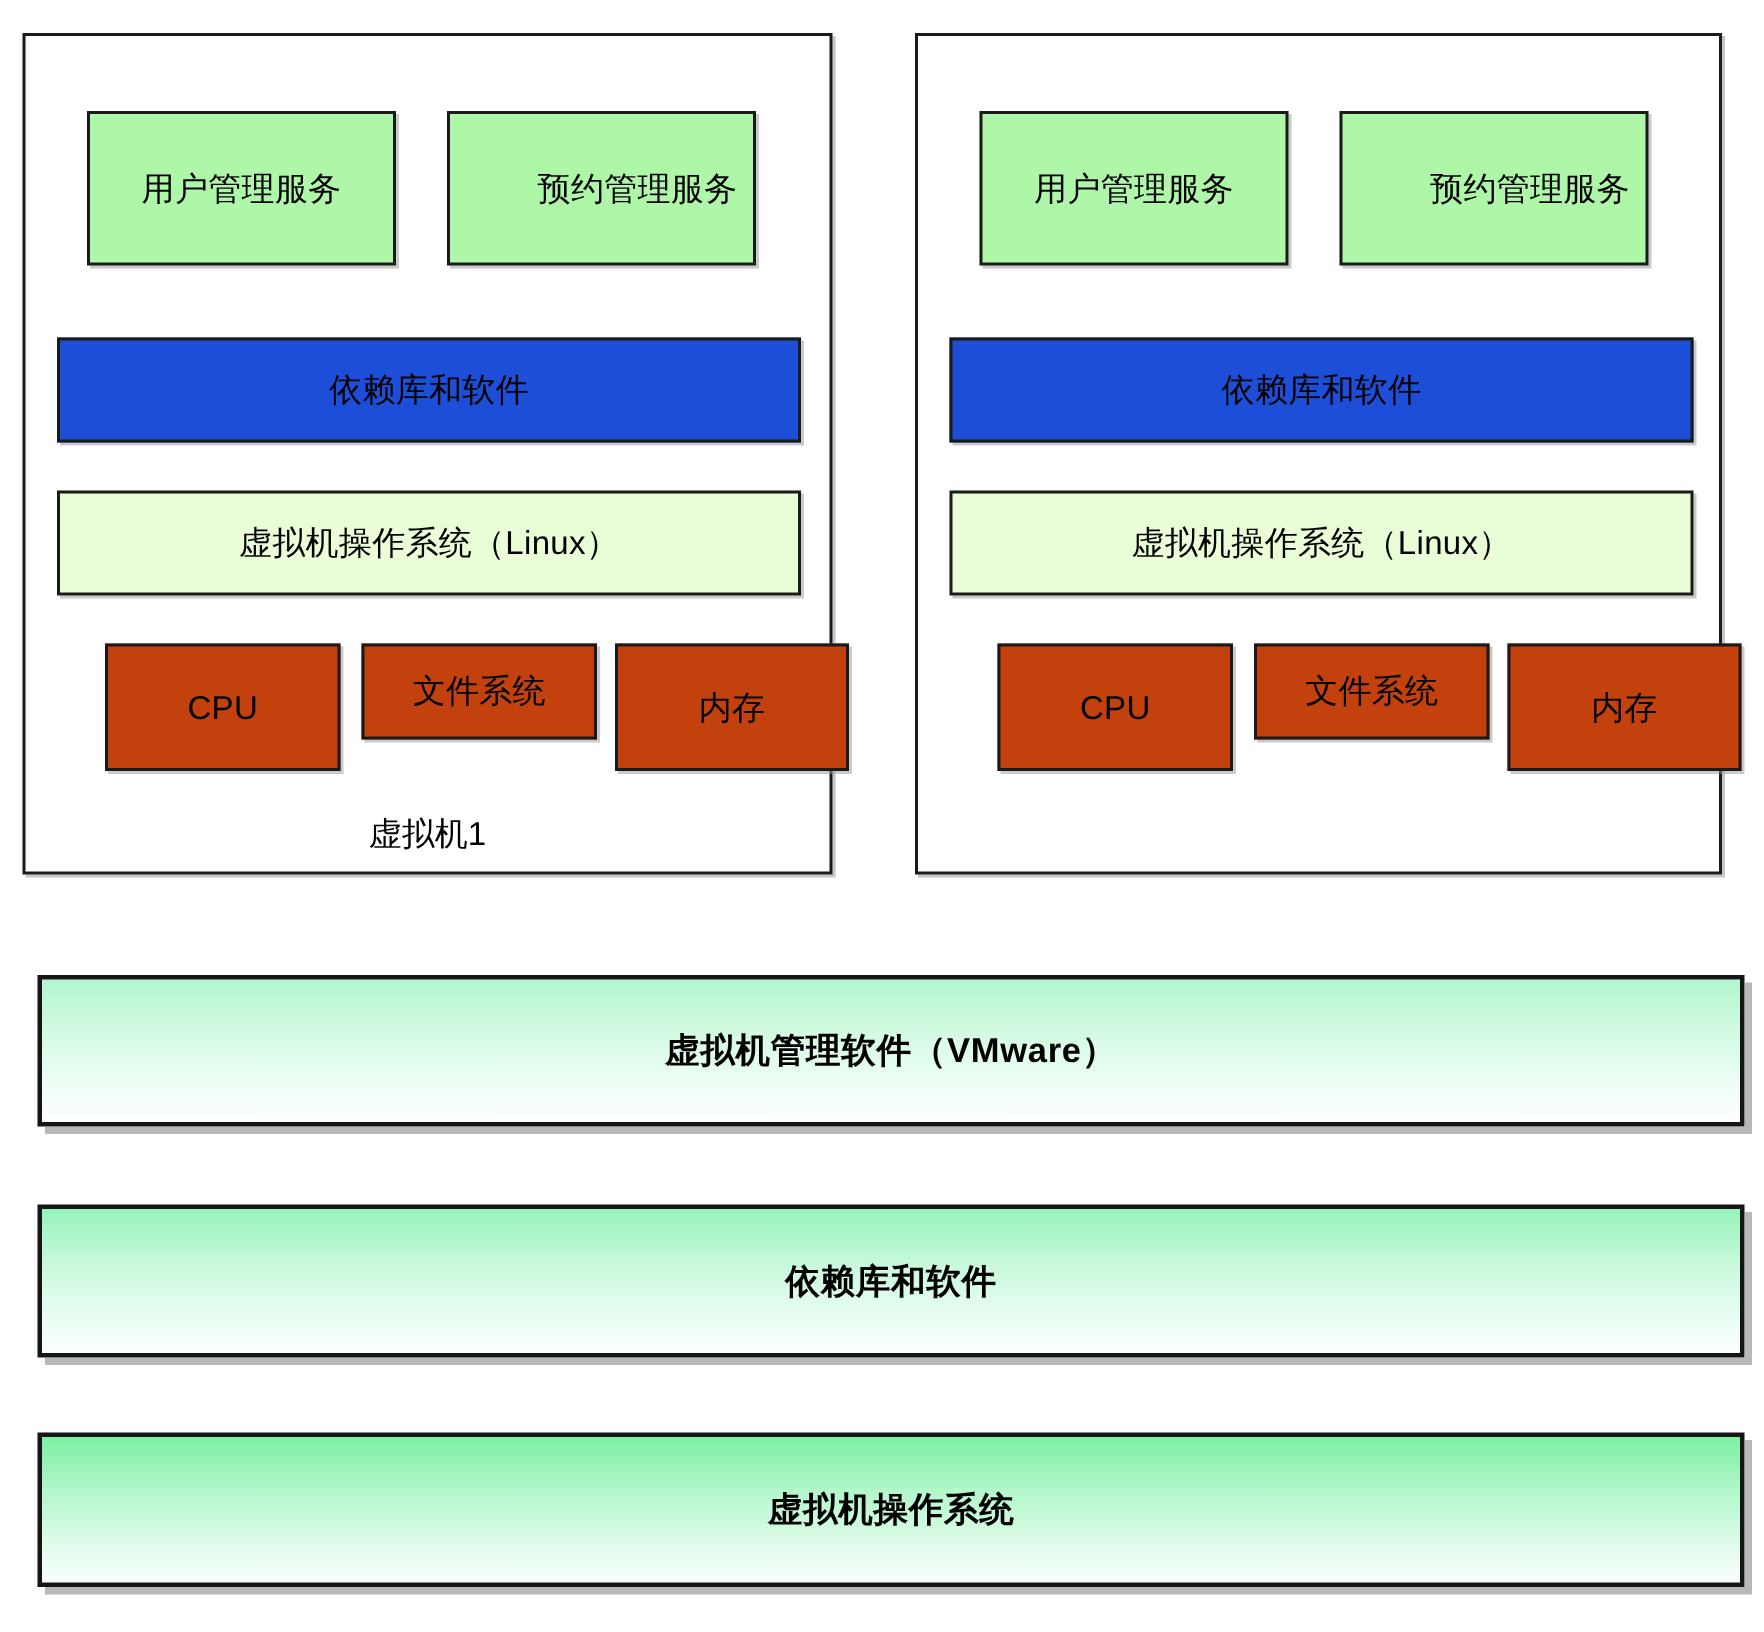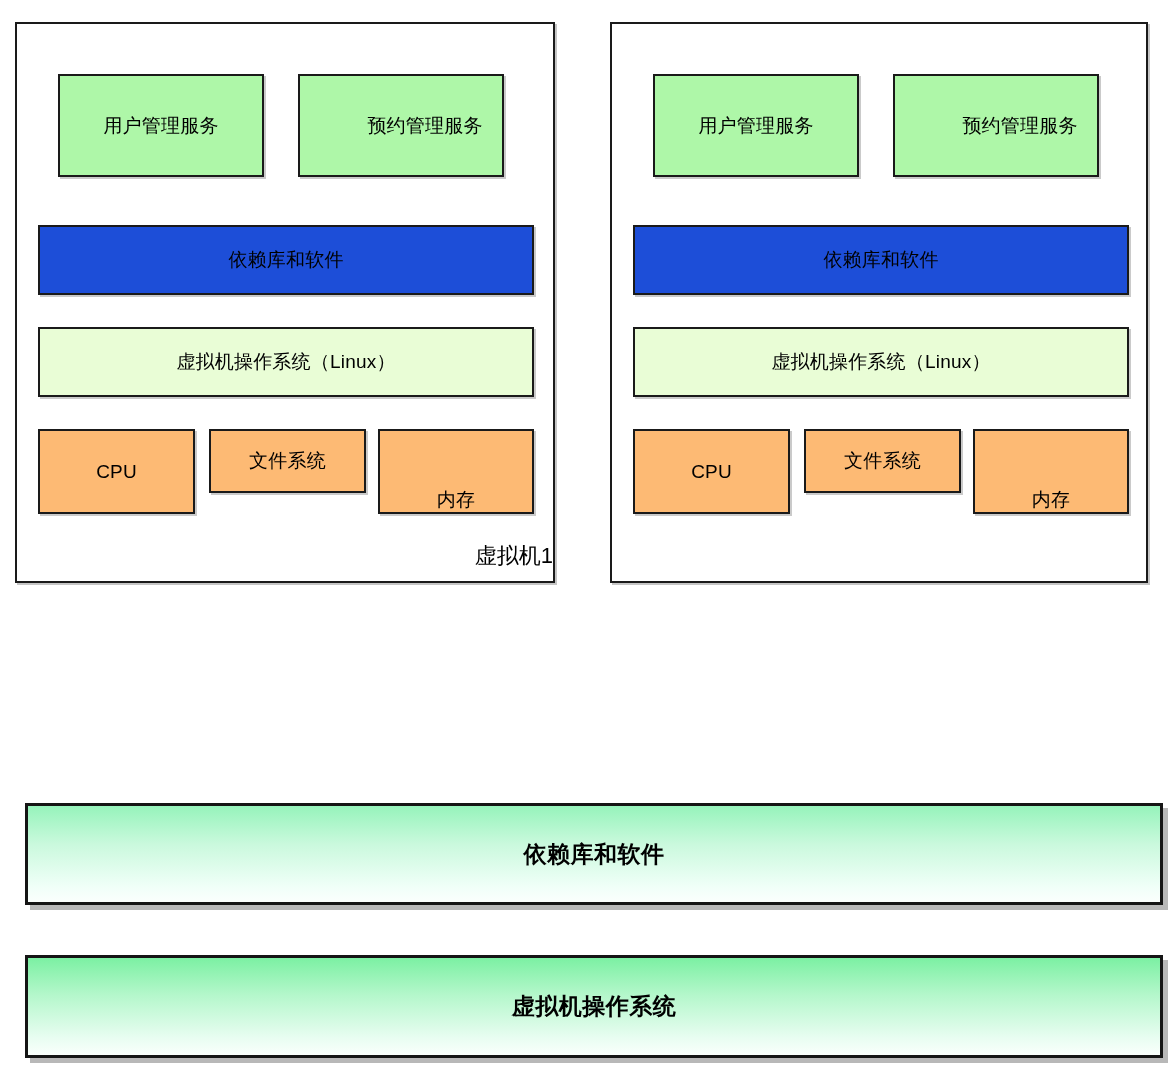--- a/index.html
+++ b/index.html
@@ -35,47 +35,47 @@
     position: absolute;
     box-sizing: border-box;
     border: 2px solid #1a1a1a;
     display: flex;
     align-items: center;
     justify-content: center;
     text-align: center;
     box-shadow: 2px 2px 0 rgba(150,150,150,0.5);
   }
   .blk-label {
-    font-size: 19px;
+    font-size: 22px;
     line-height: 1.25;
     letter-spacing: 0.2px;
     color: #000;
     white-space: nowrap;
   }
 
   .svc   { background: #aef7a8; }
   .lib   { background: #1d4ed8; font-family: Liberation Serif, serif; }
   .os    { background: #e9fdd6; }
-  .hw    { background: #fdba74; }
+  .hw    { background: #c2410c; margin-left: 32px; }
 
   
   .p-svc-left  { left: 41px;  top: 50px;  width: 206px; height: 103px; }
   .p-svc-right { left: 281px; top: 50px;  width: 206px; height: 103px; padding-left: 48px; }
   .p-lib       { left: 21px;  top: 201px; width: 496px; height: 70px;  }
   .p-os        { left: 21px;  top: 303px; width: 496px; height: 70px;  }
   .p-hw-1      { left: 21px;  top: 405px; width: 157px; height: 85px;  }
   .p-hw-2      { left: 192px; top: 405px; width: 157px; height: 64px;  }
-  .p-hw-3      { left: 361px; top: 405px; width: 156px; height: 85px; align-items: flex-end;  }
+  .p-hw-3      { left: 361px; top: 405px; width: 156px; height: 85px;  }
 
   .vm-caption {
     position: absolute;
     left: 0;
     right: 0;
     bottom: 10px;
-    text-align: right;
+    text-align: center;
     font-size: 22px;
     font-weight: 500;
     color: #000;
   }
 
   
   .bar {
     position: absolute;
     left: 25px;
     width: 1138px;
@@ -153,20 +153,23 @@
       <span class="blk-label">CPU</span>
     </div>
     <div class="blk hw p-hw-2">
       <span class="blk-label">文件系统</span>
     </div>
     <div class="blk hw p-hw-3">
       <span class="blk-label">内存</span>
     </div>
   </div>
 
+  <div class="bar" id="bar-vmware">
+    <span class="bar-label">虚拟机管理软件（VMware）</span>
+  </div>
 
   <div class="bar" id="bar-hostos">
     <span class="bar-label">依赖库和软件</span>
   </div>
 
   <div class="bar" id="bar-hosthw">
     <span class="bar-label">虚拟机操作系统</span>
   </div>
 
 </div>

